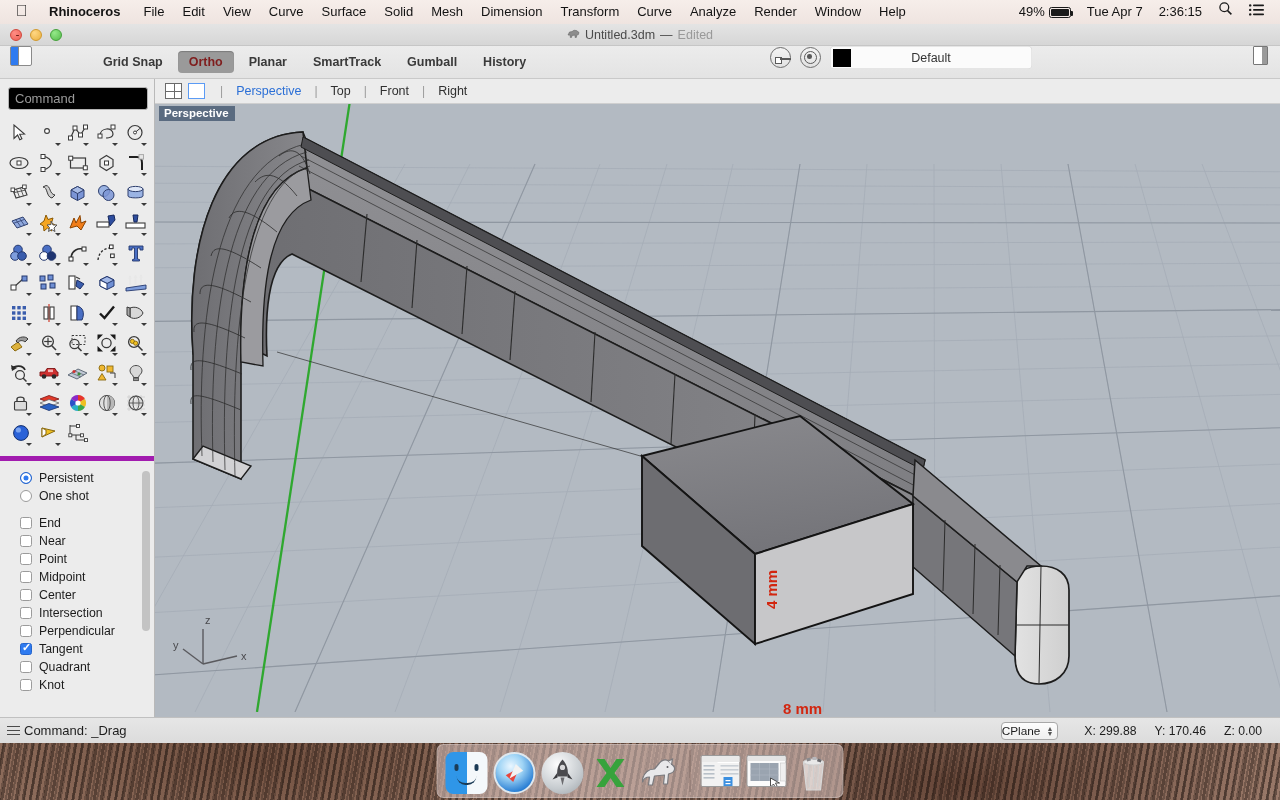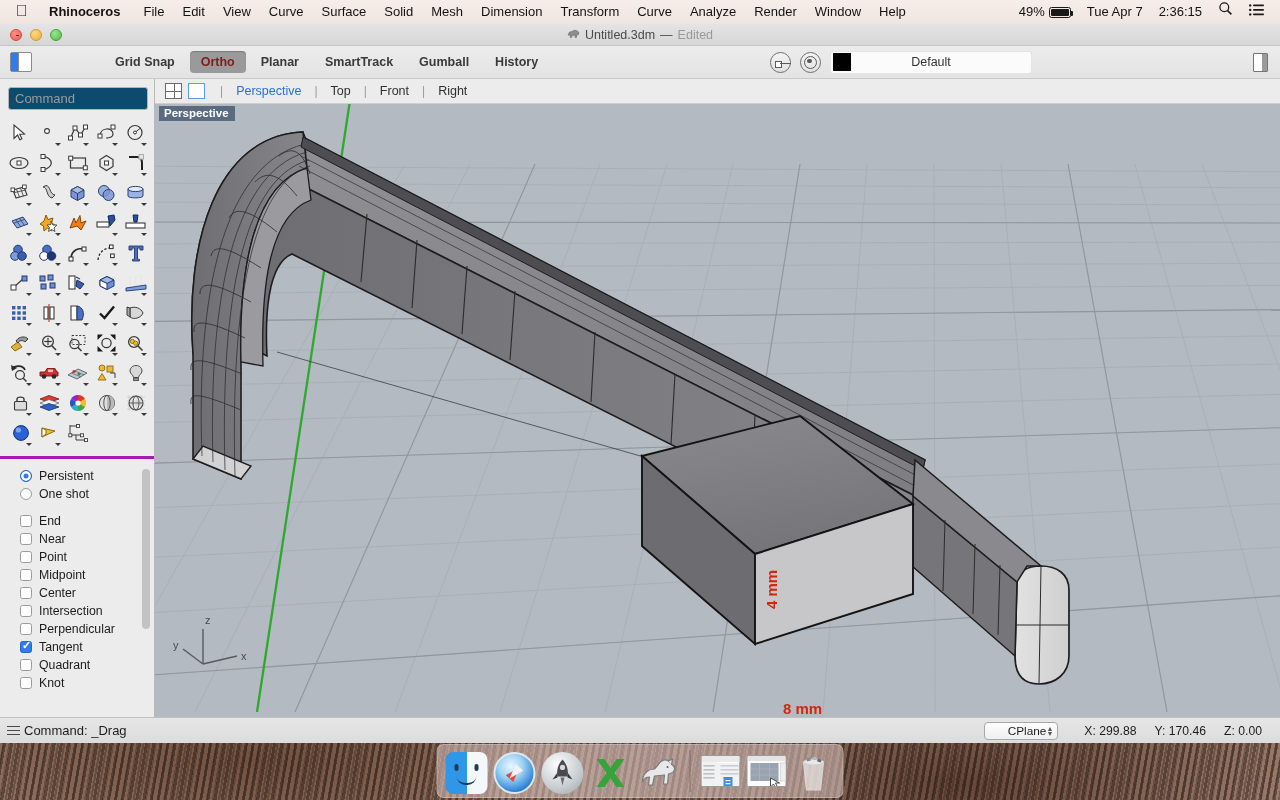--- a/index.html
+++ b/index.html
@@ -67,21 +67,21 @@
     position:absolute; left:0; right:0; text-align:center;
     font-size:12.5px; color:#4a4a4a; display:flex; align-items:center; justify-content:center; gap:5px;
   }
   #titletext .rhinoglyph { font-size:12px; color:#666; }
   #titletext .edited { color:#999; }
 
   
   #toolbar {
     height:33px; background:linear-gradient(180deg,#ececec,#e3e3e3);
     border-bottom:1px solid #c9c9c9;
-    display:flex; align-items:center; padding:0 10px; gap:12px; position:relative;
+    display:flex; padding:0 10px; gap:0; position:relative;
   }
   .panel-toggle { width:22px; height:20px; border:1.6px solid #8a8a8a; border-radius:2px; background:#fff; display:flex; }
   .panel-toggle i{ display:block; width:8px; background:#2f7bf0; border-right:1.6px solid #8a8a8a;}
   #toolbar .tbtns { display:flex; align-items:center; margin-left:60px; gap:4px; }
   .tbtn { font-size:12.5px; font-weight:bold; color:#3a3a3a; padding:4px 11px; border-radius:4px; white-space:nowrap; }
   .tbtn.on { background:#9a9a9a; color:#7f1d1d; box-shadow:inset 0 1px 1px rgba(0,0,0,.2); }
   #toolbar .mid { position:absolute; left:770px; display:flex; align-items:center; gap:9px; }
   .circicon { width:21px; height:21px; border:1.4px solid #6e6e6e; border-radius:50%; position:relative; background:linear-gradient(180deg,#f4f4f4,#e2e2e2); }
   .circicon.lay1::before{ content:""; position:absolute; left:4px; top:8.5px; width:5px;height:5px; border:1.4px solid #5a5a5a; background:#fff;}
   .circicon.lay1::after{ content:""; position:absolute; left:9px; top:10.3px; width:11px;height:1.4px; background:#5a5a5a;}
@@ -91,31 +91,31 @@
   .layerbar .sw { width:18px;height:18px; background:#000; margin-left:3px; }
   .layerbar .lname { position:absolute; left:0; right:0; text-align:center; font-size:12.5px; color:#333; }
   #toolbar .rightpanel { position:absolute; right:12px; width:15px; height:19px; border:1.7px solid #777; border-radius:1px; background:#fff; }
   #toolbar .rightpanel i{ position:absolute; right:0; top:0; bottom:0; width:5px; background:#9a9a9a;}
 
   
   #body { flex:1; display:flex; min-height:0; }
 
   
   #leftcol { width:155px; background:#ececec; display:flex; flex-direction:column; border-right:1px solid #b9b9b9; }
-  #cmdbox { margin:8px 6px 6px 8px; height:23px; background:#0c4a6e; border:1px solid #b4b4b4; border-radius:3px;
+  #cmdbox { margin:8px 6px 6px 8px; height:23px; background:#000000; border:1px solid #b4b4b4; border-radius:3px;
             font-size:13px; color:#9b9b9b; display:flex; align-items:center; padding-left:6px; }
   #palette { padding:2px 4px 4px 6px; }
   .prow { display:flex; gap:0; }
   .pcell { width:29px; height:30px; position:relative; display:flex; align-items:center; justify-content:center; }
   .pcell svg { display:block; }
   .pcell .arw { position:absolute; right:3px; bottom:2px; width:0;height:0;
                 border-left:3.2px solid transparent; border-right:3.2px solid transparent; border-top:3.8px solid #3a3a3a; }
 
   
-  #osnap { margin-top:4px; border-top:3px solid #a21caf; background:#ececec; flex:1; position:relative; overflow:hidden; padding:8px 12px 0 0;}
+  #osnap { margin-top:4px; border-top:5px solid #a21caf; background:#ececec; flex:1; position:relative; overflow:hidden; padding:8px 12px 0 0;}
   .orow { display:flex; align-items:center; height:18px; padding-left:20px; font-size:12.3px; color:#1c1c1c; }
   .orow .radio { width:12px;height:12px;border-radius:50%;border:1px solid #9b9b9b;background:#fff;margin-right:7px;flex:none;}
   .orow .radio.sel { background:#2f7bf0; border-color:#2565cc; box-shadow:inset 0 0 0 2.5px #fff; }
   .orow .chk { width:12px;height:12px;border-radius:2.5px;border:1px solid #9b9b9b;background:#fff;margin-right:7px;flex:none; position:relative;}
   .orow .chk.sel { background:#2f7bf0; border-color:#2565cc; }
   .orow .chk.sel::after{ content:"✓"; position:absolute; left:1px; top:-3px; font-size:11px; color:#fff; font-weight:bold;}
   .ogap { height:9px; }
   #osnapScroll { position:absolute; right:4px; top:10px; width:8px; height:205px; }
   #osnapScroll i { position:absolute; left:0; top:0; width:8px; height:160px; background:#c3c3c3; border-radius:4px; }
 
@@ -134,21 +134,21 @@
   .dimlabel { position:absolute; color:#d2260f; font-size:15px; font-weight:bold; z-index:6; white-space:nowrap; }
 
   
   #statusbar { height:26px; background:linear-gradient(180deg,#e6e6e6,#dcdcdc); border-top:1px solid #c0c0c0;
                display:flex; align-items:center; font-size:12.2px; color:#1d1d1d; }
   .hmenu { width:13px; margin:0 4px 0 7px; display:flex; flex-direction:column; justify-content:center; gap:2.5px;}
   .hmenu i{display:block;height:1.4px;background:#4a4a4a;}
   #statusbar .cmdtext { font-size:13px; }
   #statusbar .sp { flex:1; }
   .cplane { border:1px solid #a8a8a8; border-radius:4px; background:linear-gradient(180deg,#fdfdfd,#efefef);
-            height:18px; display:flex; align-items:center; padding:0 4px 0 23px; font-size:11.8px; }
+            height:18px; display:flex; align-items:center; padding:0 4px 0 0; gap:6px; font-size:11.8px; }
   .stepper { display:flex; flex-direction:column; line-height:5px; font-size:7px; color:#555; }
   .coord { padding:0 18px 0 0; margin-left:26px; font-size:12.2px; white-space:nowrap;}
 
   
   #dock {
     position:absolute; left:50%; transform:translateX(-50%); bottom:2px;
     height:54px; background:rgba(222,200,196,.55); border:1px solid rgba(255,255,255,.25);
     border-radius:7px; display:flex; align-items:flex-end; gap:6px; padding:3px 8px; z-index:60;
   }
   .dicon { width:42px; height:42px; border-radius:8px; position:relative; overflow:hidden; }

